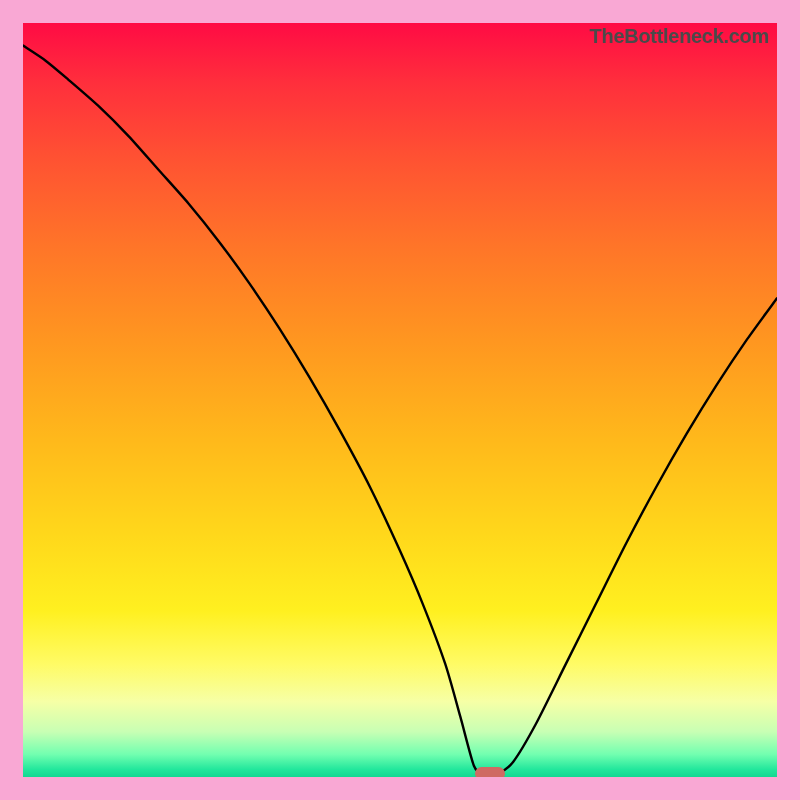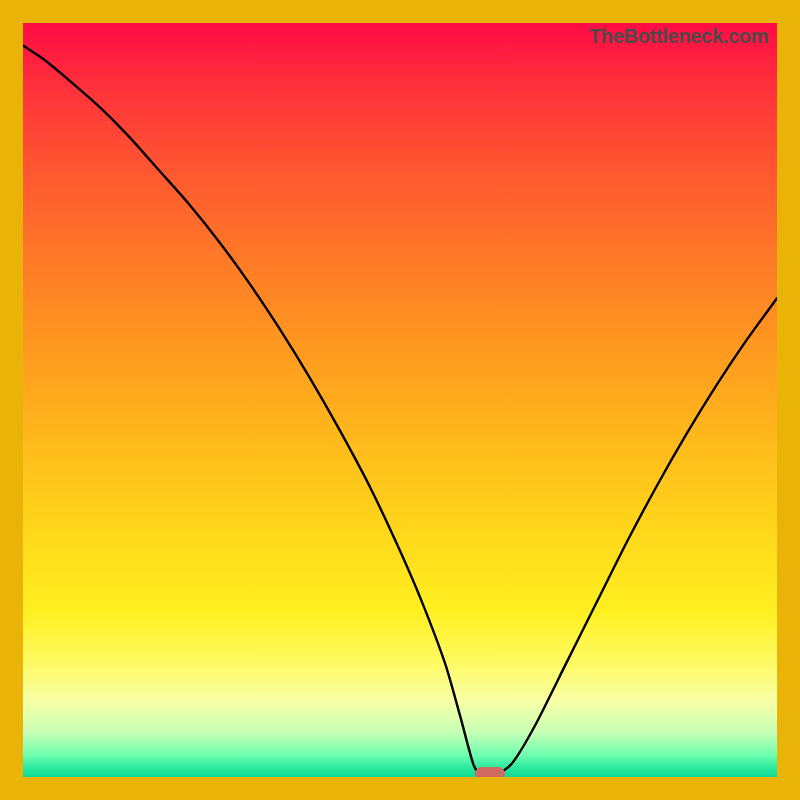--- a/index.html
+++ b/index.html
@@ -7,21 +7,21 @@
     padding: 0;
     width: 800px;
     height: 800px;
     background: #000;
     overflow: hidden;
   }
   .frame {
     position: relative;
     width: 800px;
     height: 800px;
-    background: #eab308;
+    background: #f9a8d4;
   }
   .plot {
     position: absolute;
     left: 23px;
     top: 23px;
     width: 754px;
     height: 754px;
     overflow: hidden;
   }
   .gradient {

